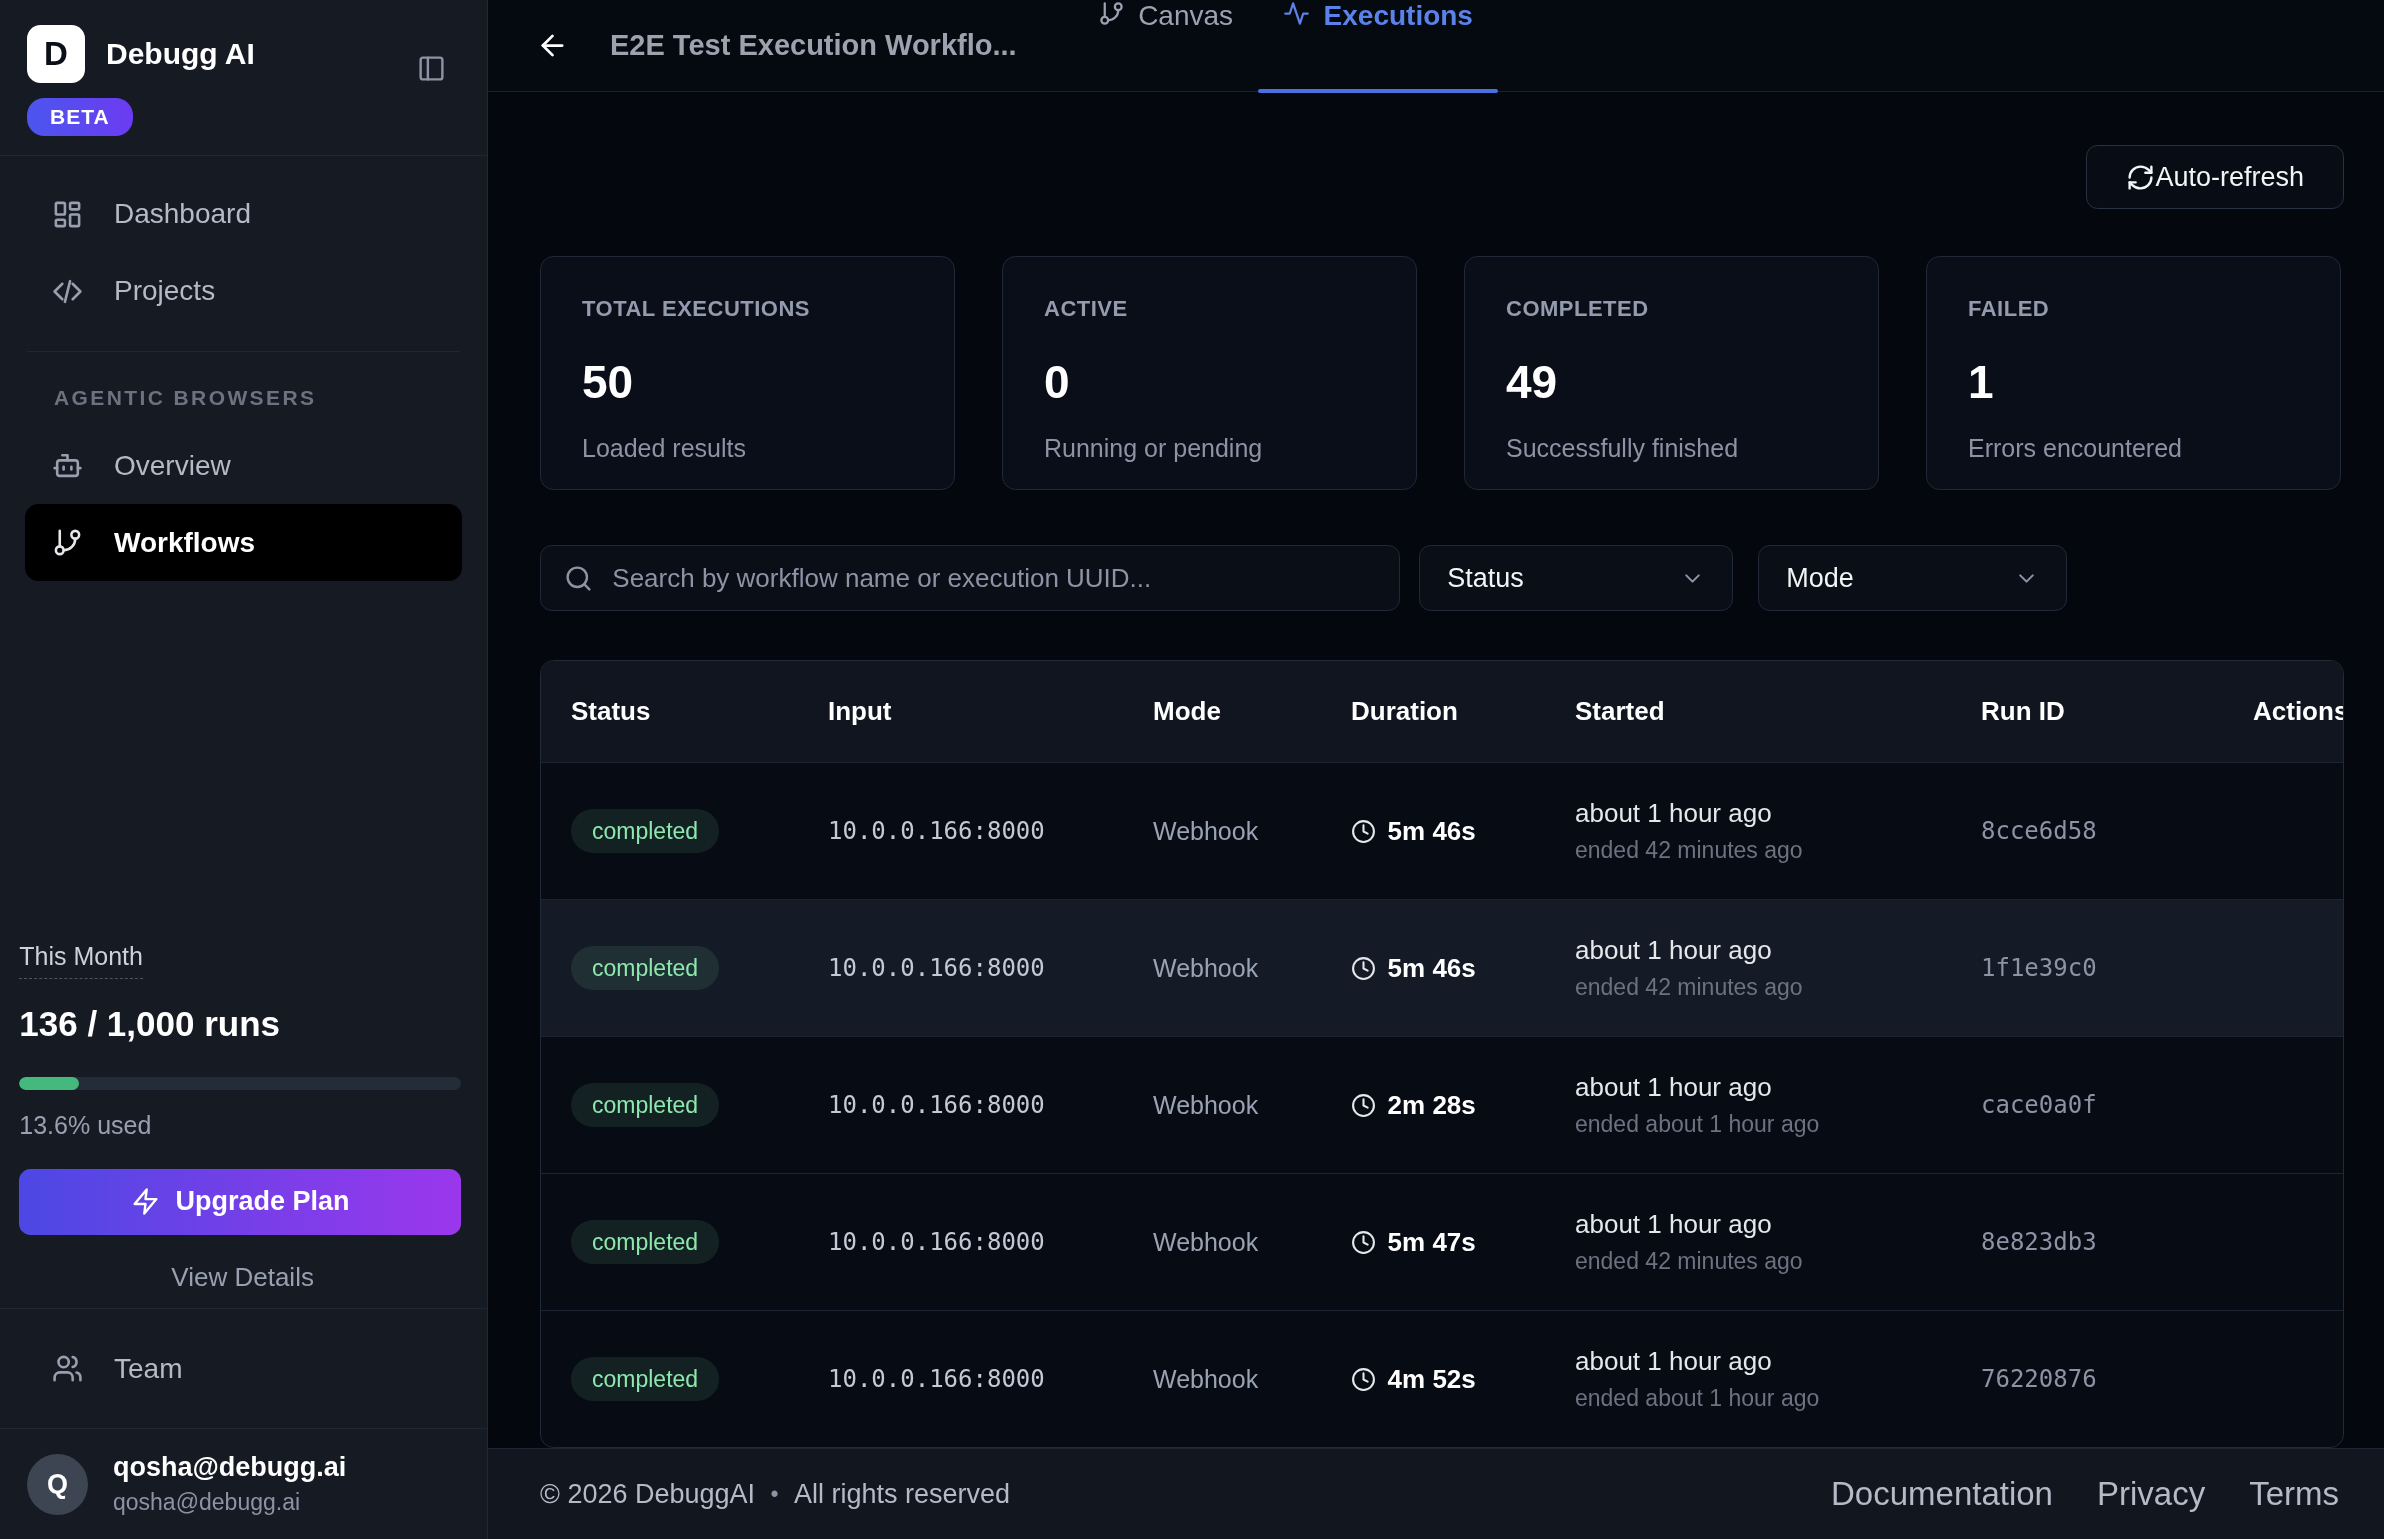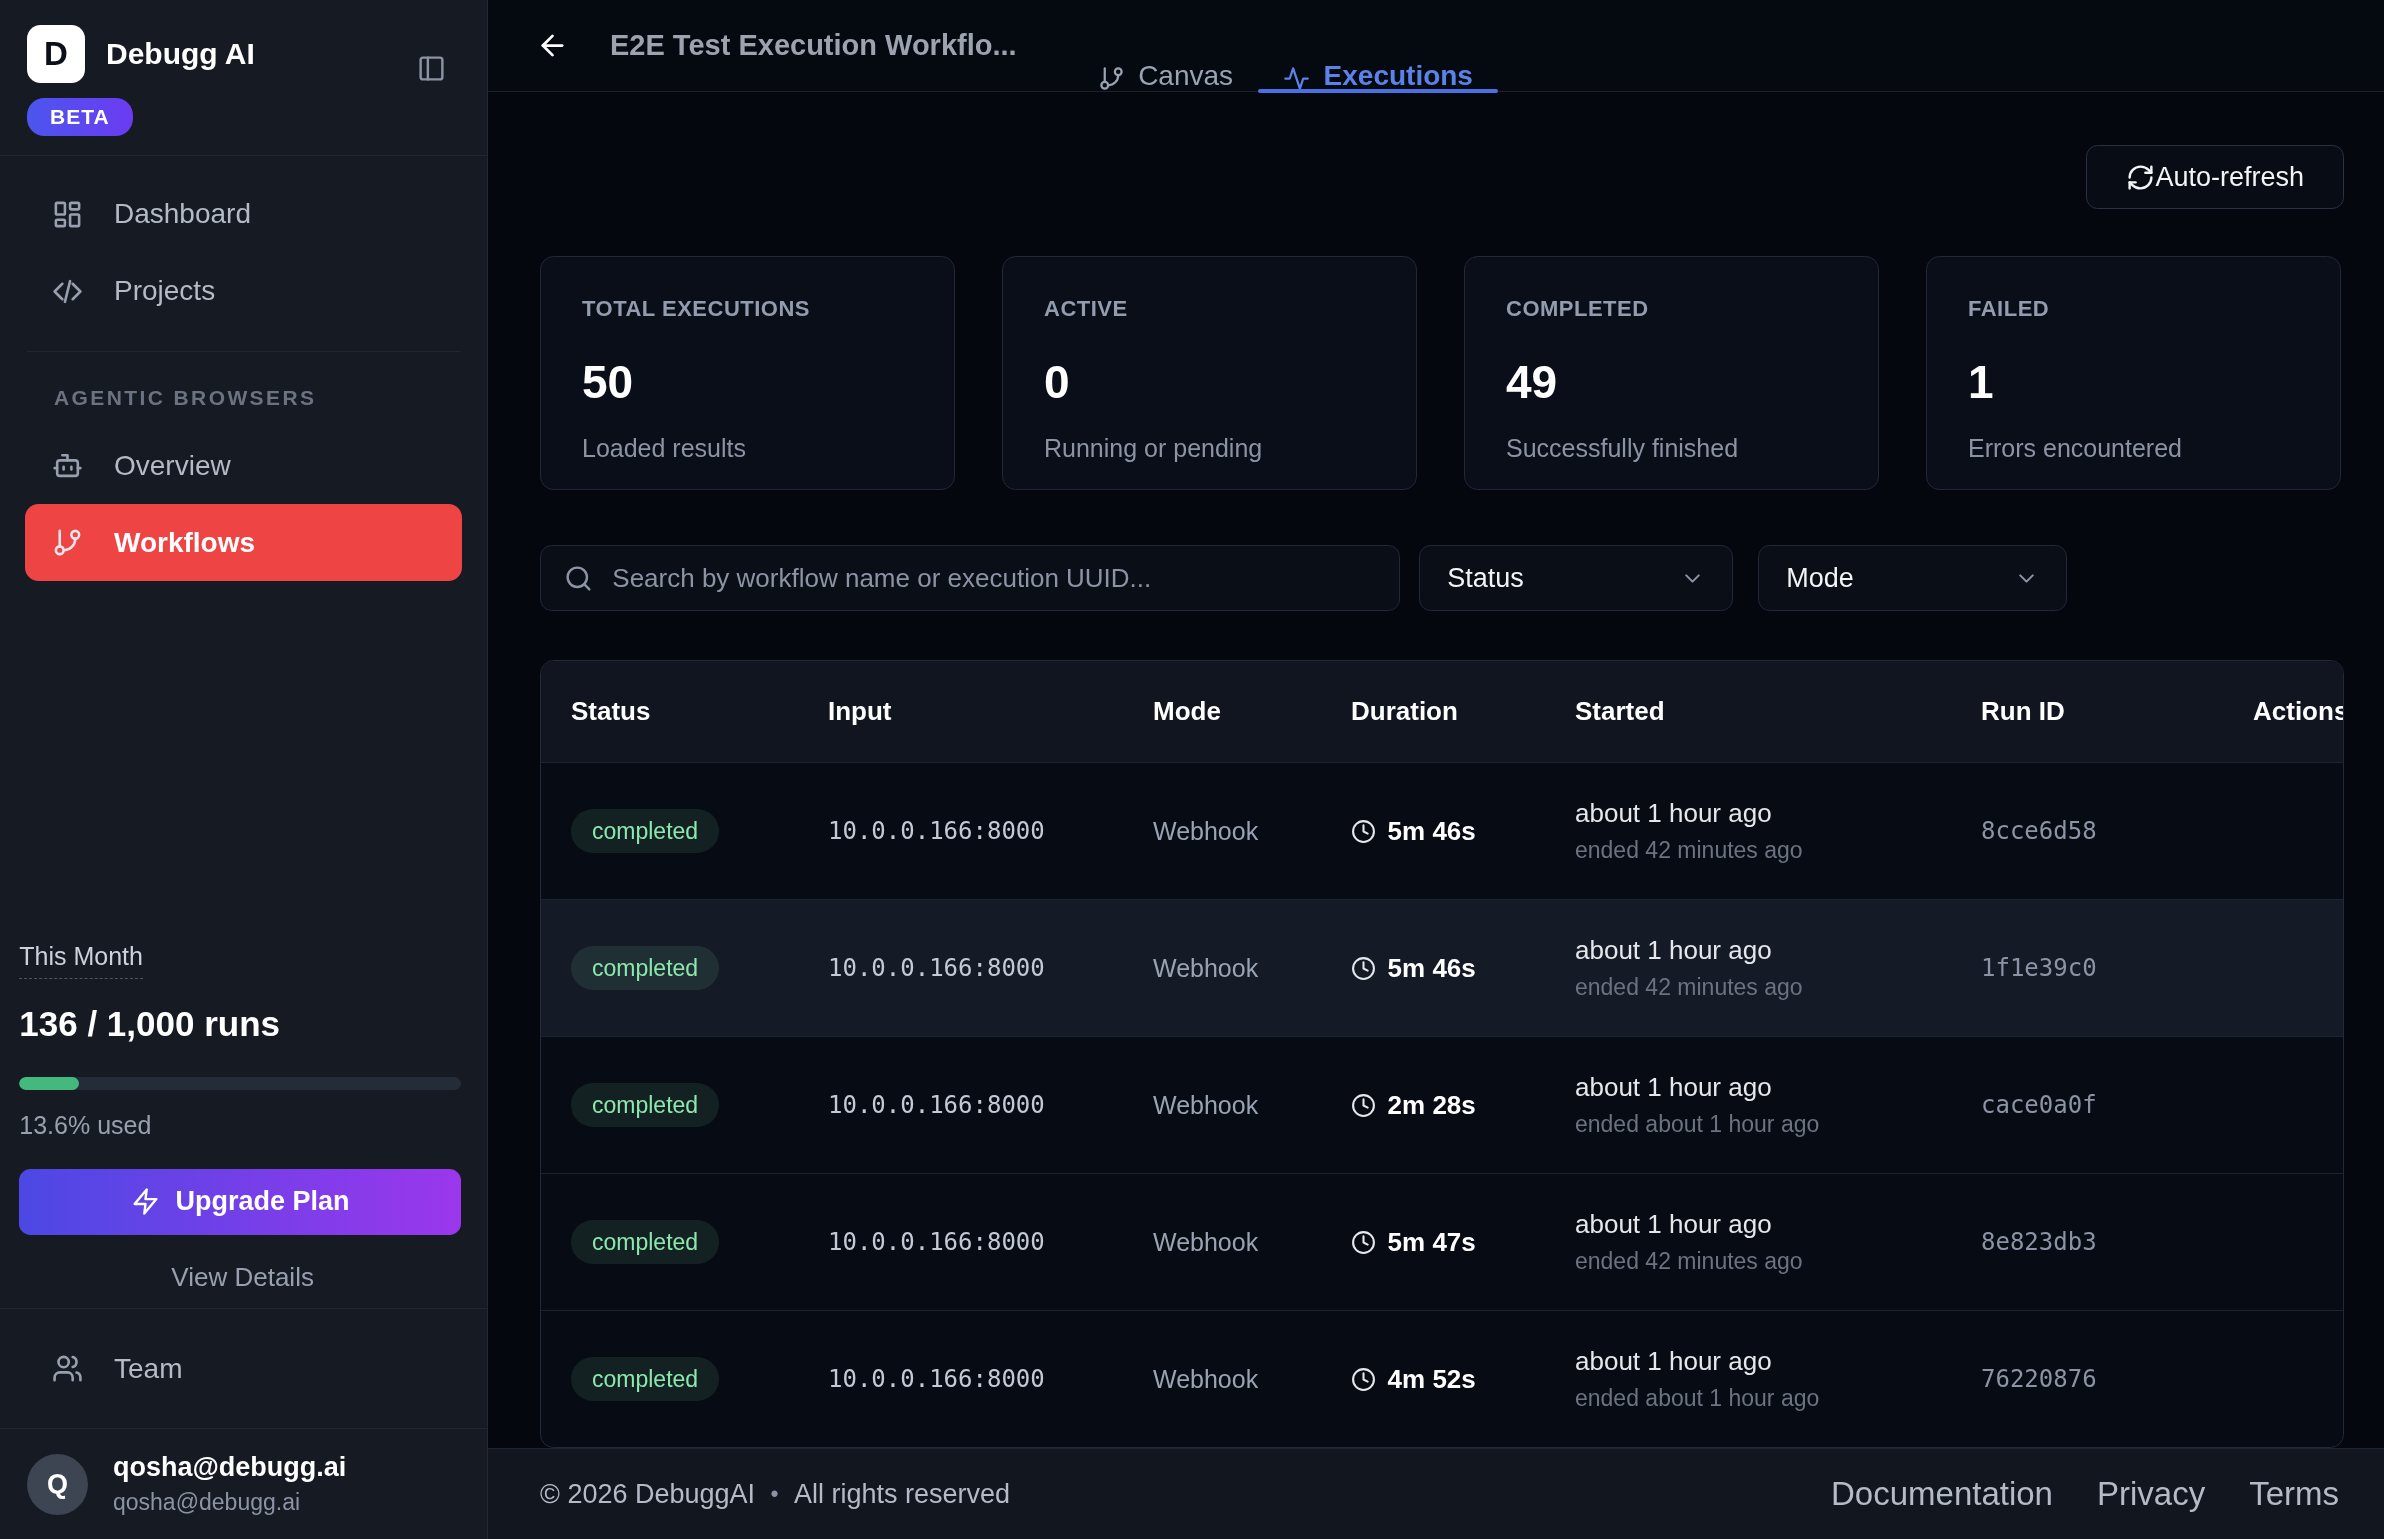--- a/index.html
+++ b/index.html
@@ -11,21 +11,21 @@
   .sidebar { width:488px; height:100%; background:#151a23; border-right:1px solid #232837; display:flex; flex-direction:column; flex-shrink:0; }
   .side-header { position:relative; padding:25px 27px 19.3px 27px; border-bottom:1px solid #202633; }
   .logo-row { display:flex; align-items:center; gap:21px; }
   .logo-box { width:58px; height:58px; background:#ffffff; border-radius:13.5px; display:flex; align-items:center; justify-content:center; font-size:33px; font-weight:700; color:#0b0f18; }
   .brand-name { font-size:30px; font-weight:700; color:#ffffff; }
   .beta-badge { display:inline-block; margin-top:15.4px; padding:6.8px 23px; border-radius:17.4px; background:linear-gradient(90deg,#4b56ee,#6c3bf2); color:#fff; font-size:21px; font-weight:700; letter-spacing:1px; }
   .panel-toggle { position:absolute; top:54px; right:41px; color:#8b93a5; cursor:pointer; }
   .nav { padding:19.3px 25px 0 25px; }
   .nav-item { display:flex; align-items:center; gap:31px; height:77px; padding:0 27px; border-radius:13.5px; color:#b4bac6; font-size:28px; cursor:pointer; }
   .nav-item .nico { color:#98a0b0; display:flex; }
-  .nav-item.active { background:#ef4444; color:#ffffff; font-weight:600; }
+  .nav-item.active { background:#000000; color:#ffffff; font-weight:600; }
   .nav-item.active .nico { color:#e5e7eb; }
   .nav-divider { border-top:1px solid #202633; margin:21px 1.9px; }
   .section-label { padding:13.5px 29px 17.4px 29px; font-size:21px; font-weight:700; letter-spacing:2.4px; color:#6b7280; }
   .side-spacer { flex:1; }
   .usage { padding:0 21px 15.4px 19.3px; }
   .usage-period { display:inline-block; font-size:25px; color:#cbd2dc; padding-bottom:7.7px; border-bottom:1.9px dashed #4b5563; }
   .usage-runs { margin-top:25px; font-size:35px; font-weight:700; color:#ffffff; }
   .progress-track { margin-top:33px; width:442px; height:12.6px; border-radius:6.8px; background:#242b39; overflow:hidden; }
   .progress-fill { height:100%; border-radius:6.8px; background:#45b97d; }
   .usage-pct { margin-top:21px; font-size:25px; color:#98a0b0; }
@@ -35,21 +35,21 @@
   .account { border-top:1px solid #202633; padding:23px 27px; display:flex; align-items:center; gap:25px; }
   .avatar { width:61px; height:61px; border-radius:50%; background:#3d4452; color:#fff; font-size:27px; font-weight:700; display:flex; align-items:center; justify-content:center; flex-shrink:0; }
   .acct-name { font-size:27px; font-weight:700; color:#ffffff; }
   .acct-email { margin-top:5.8px; font-size:23px; color:#8b93a5; }
 
   
   .main { flex:1; display:flex; flex-direction:column; position:relative; background:#04070e; min-width:0; }
   .topbar { height:92px; background:#050910; border-bottom:1px solid #1c212c; display:flex; align-items:center; flex-shrink:0; }
   .back-btn { margin-left:48px; color:#fff; display:flex; cursor:pointer; }
   .wf-title { margin-left:41px; font-size:29px; font-weight:700; color:#9ca3af; }
-  .tab { display:flex; align-items:flex-end; gap:13.5px; height:92px; padding:0 25px; font-size:28px; color:#9aa3b2; cursor:pointer; position:relative; }
+  .tab { display:flex; align-items:flex-start; gap:13.5px; height:92px; padding:0 25px; font-size:28px; color:#9aa3b2; cursor:pointer; position:relative; }
   .tab.first { margin-left:56px; }
   .tab.active { color:#5b82e8; font-weight:600; }
   .tab.active::after { content:""; position:absolute; left:0; right:0; bottom:-1px; height:3.9px; background:#4a6fe0; border-radius:1.9px; }
 
   .content { flex:1; padding:53px 41px 0 52px; overflow:hidden; }
   .toolbar-row { display:flex; justify-content:flex-end; }
   .auto-refresh { height:64px; padding:0 39px; background:#080c15; border:1px solid #2a3140; border-radius:11.6px; color:#f3f4f6; font-size:27px; font-weight:500; font-family:"Liberation Sans",sans-serif; display:flex; align-items:center; cursor:pointer; }
 
   .stats { margin-top:47px; display:flex; gap:47px; }
   .card { width:415px; height:234px; background:#0a0e18; border:1px solid #222837; border-radius:13.5px; padding:39px 41px; }

